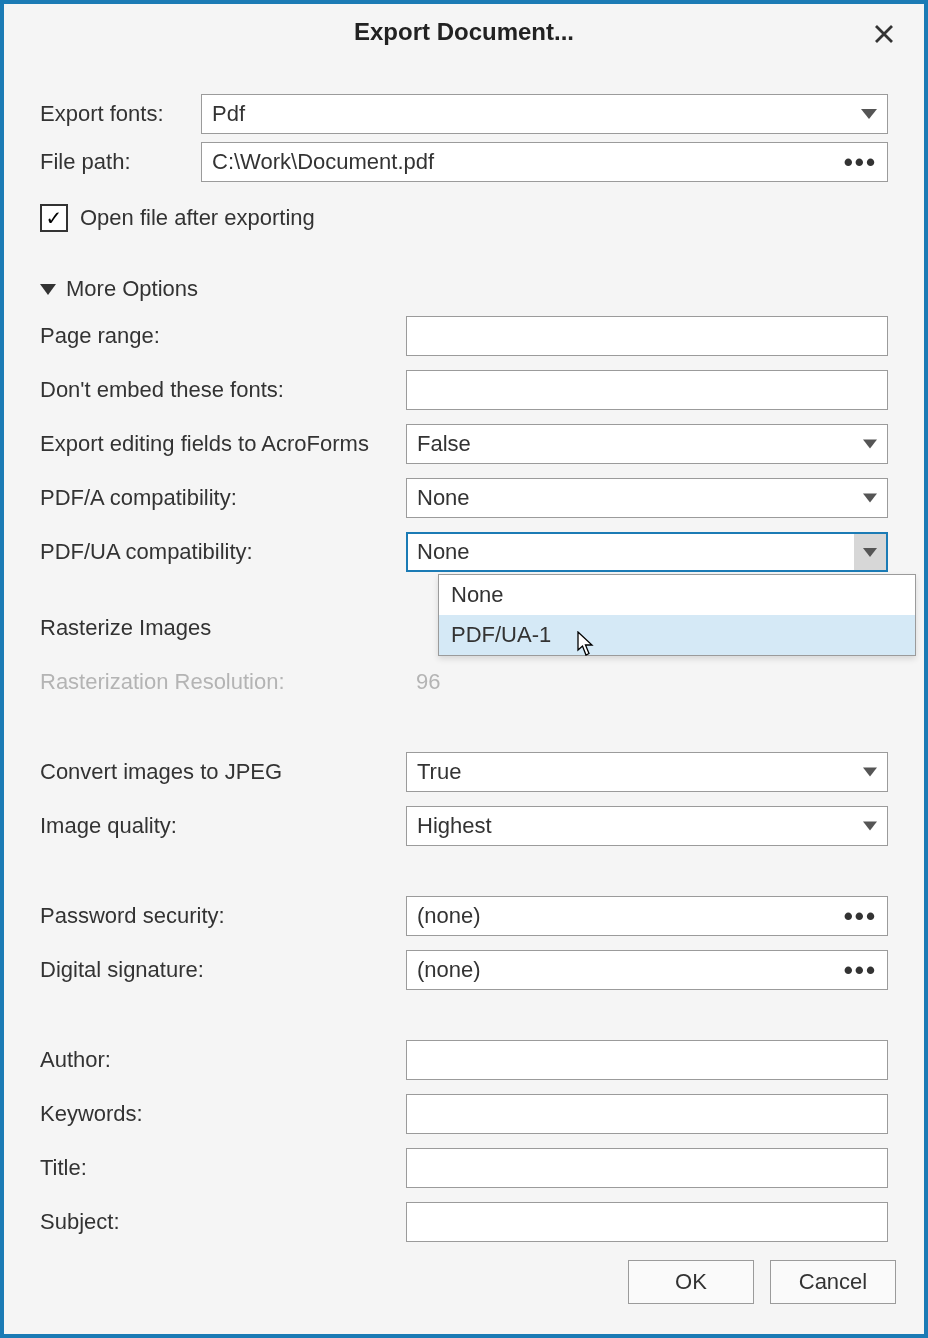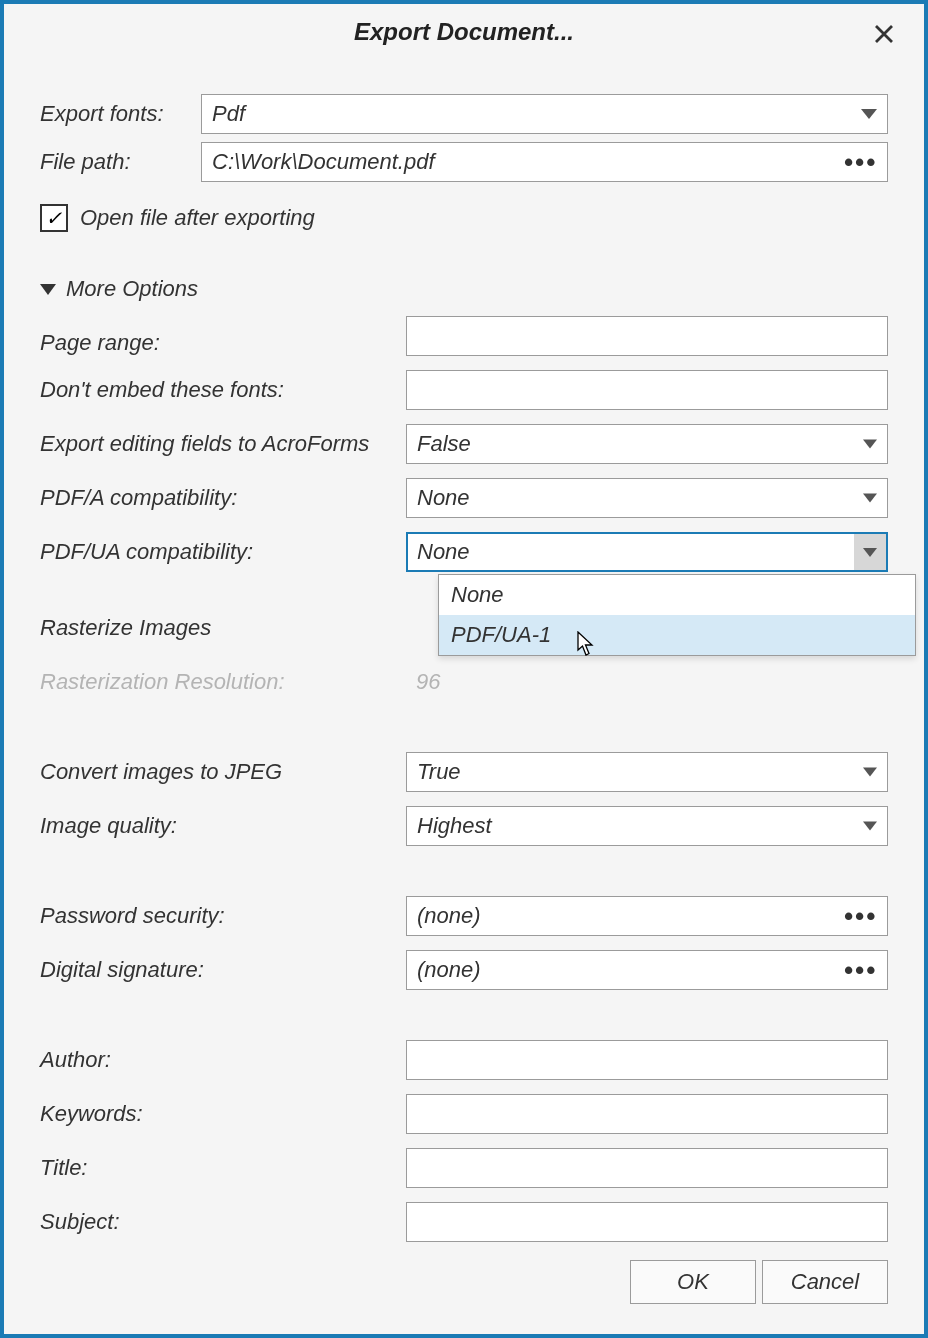--- a/index.html
+++ b/index.html
@@ -9,21 +9,20 @@
     background:#fff;
     width:928px; height:1338px;
     overflow:hidden;
   }
   .window {
     width:928px; height:1338px;
     border:4px solid #1b7bb5;
     background:#f5f5f5;
     position:relative;
     padding:0;
-    font-style:italic;
   }
   .titlebar {
     height:56px;
     display:flex;
     align-items:center;
     justify-content:center;
     position:relative;
   }
   .title {
     font-weight:700;
@@ -113,24 +112,24 @@
   }
   .dd-item.hover { background:#d5e9f6; }
   .cursor {
     position:absolute;
     width:20px; height:26px;
     pointer-events:none;
     z-index:20;
   }
   .btn-row {
     position:absolute;
-    right:36px;
+    right:28px;
     bottom:30px;
     display:flex;
-    gap:6px;
+    gap:16px;
   }
   .btn {
     min-width:126px; height:44px;
     border:1px solid #9b9b9b;
     background:#fafafa;
     display:flex; align-items:center; justify-content:center;
     font-size:22px; color:#333;
   }
   .rel { position:relative; }
 </style>
@@ -171,21 +170,21 @@
         <span class="chk-mark">✓</span>
       </div>
       <div style="font-size:22px;color:#333;">Open file after exporting</div>
     </div>
 
     <div class="section-row">
       <span class="section-tri"></span>
       <span style="font-size:22px;color:#333;">More Options</span>
     </div>
 
-    <div class="row" style="align-items:flex-end;">
+    <div class="row" style="">
       <div class="label">Page range:</div>
       <div class="field">
         <span></span>
       </div>
     </div>
 
     <div class="row">
       <div class="label">Don't embed these fonts:</div>
       <div class="field">
         <span></span>

